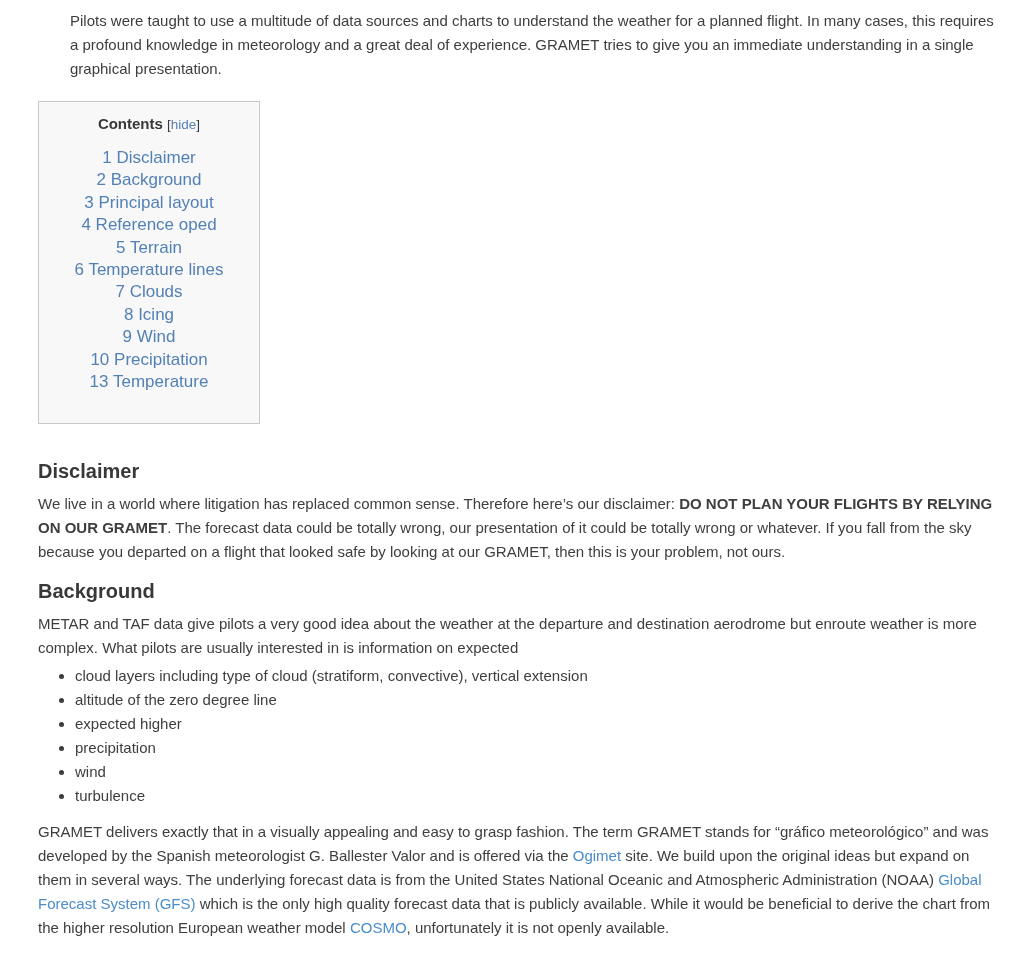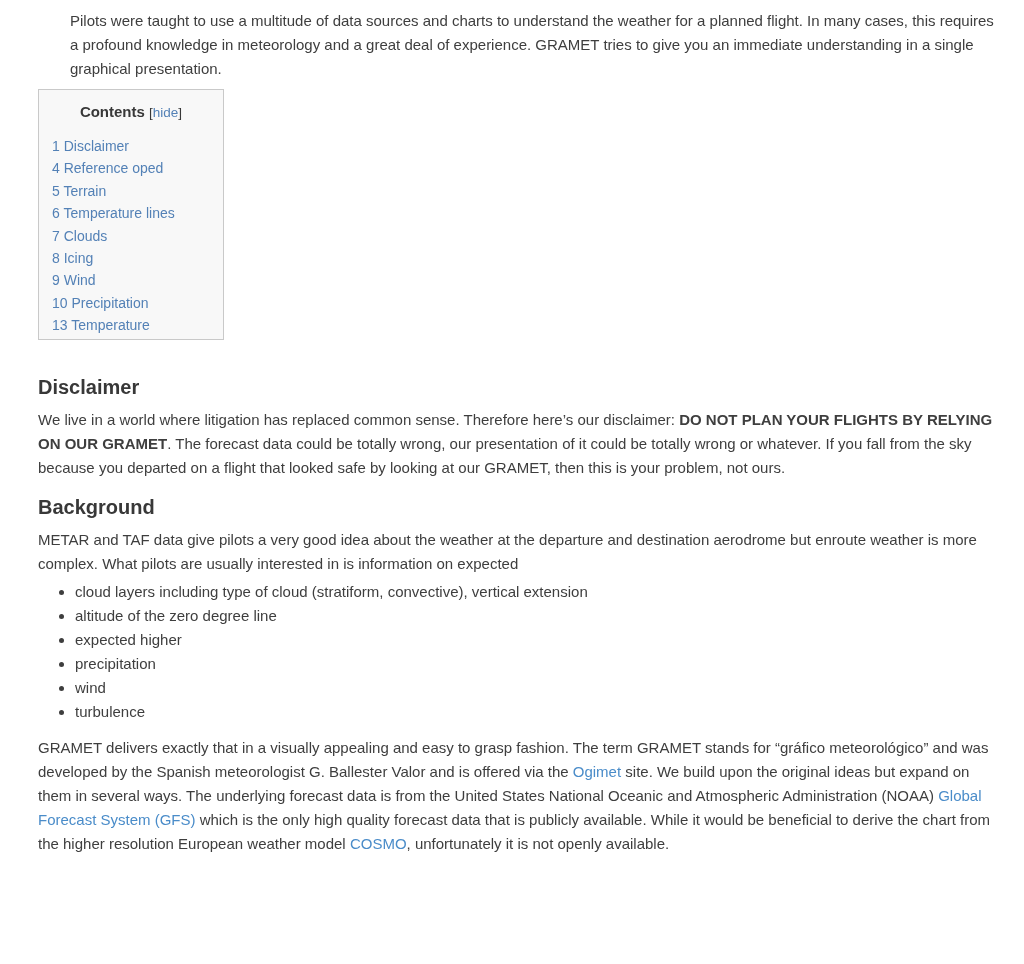--- a/index.html
+++ b/index.html
@@ -35,23 +35,23 @@
     margin-left: 32px;
   }
   a { text-decoration: none; cursor: pointer; }
   a.body-link { color: var(--body-link); }
   a.toc-link { color: var(--toc-link); }
   strong { font-weight: 700; color: var(--body-text); }
 
   
   .toc {
     display: table;
-    width: 186px;
-    margin: 8px 0 34px 0;
-    padding: 11px 13px 2px 13px;
+    width: 222px;
+    margin: 20px 0 34px 0;
+    padding: 11px 13px 30px 13px;
     border: 1px solid var(--toc-border);
     background: var(--toc-background);
   }
   .toc-title-row {
     text-align: center;
     line-height: 22px;
     margin-bottom: 11px;
   }
   .toc-title {
     font-weight: 700;
@@ -62,21 +62,22 @@
     font-size: 13.5px;
     color: var(--heading-text);
   }
   ul.toc-list {
     list-style: none;
     margin: 0;
     padding: 0;
   }
   ul.toc-list li {
     line-height: 22.4px;
-    font-size: 14px;
+    font-size: 17px;
+    text-align: center;
   }
 
   
   h2.section-heading {
     font-size: 20px;
     line-height: 26px;
     font-weight: 700;
     color: var(--heading-text);
     margin: 14px 0 0 0;
   }
@@ -97,20 +98,22 @@
 
   <p class="body-text intro">Pilots were taught to use a multitude of data sources and charts to understand the weather for a planned flight. In many cases, this requires a pro­found knowledge in meteorology and a great deal of experience. GRAMET tries to give you an immediate understanding in a single graphical presentation.</p>
 
   <div class="toc">
     <div class="toc-title-row">
       <span class="toc-title">Contents</span>
       <span class="toc-toggle"><span>[</span><a class="toc-link" href="#">hide</a><span>]</span></span>
     </div>
     <ul class="toc-list">
       <li><a class="toc-link" href="#"><span>1</span> <span>Disclaimer</span></a></li>
+      <li><a class="toc-link" href="#"><span>2</span> <span>Background</span></a></li>
+      <li><a class="toc-link" href="#"><span>3</span> <span>Principal layout</span></a></li>
       <li><a class="toc-link" href="#"><span>4</span> <span>Reference oped</span></a></li>
       <li><a class="toc-link" href="#"><span>5</span> <span>Terrain</span></a></li>
       <li><a class="toc-link" href="#"><span>6</span> <span>Temperature lines</span></a></li>
       <li><a class="toc-link" href="#"><span>7</span> <span>Clouds</span></a></li>
       <li><a class="toc-link" href="#"><span>8</span> <span>Icing</span></a></li>
       <li><a class="toc-link" href="#"><span>9</span> <span>Wind</span></a></li>
       <li><a class="toc-link" href="#"><span>10</span> <span>Precipitation</span></a></li>
       <li><a class="toc-link" href="#"><span>13</span> <span>Temperature</span></a></li>
     </ul>
   </div>

